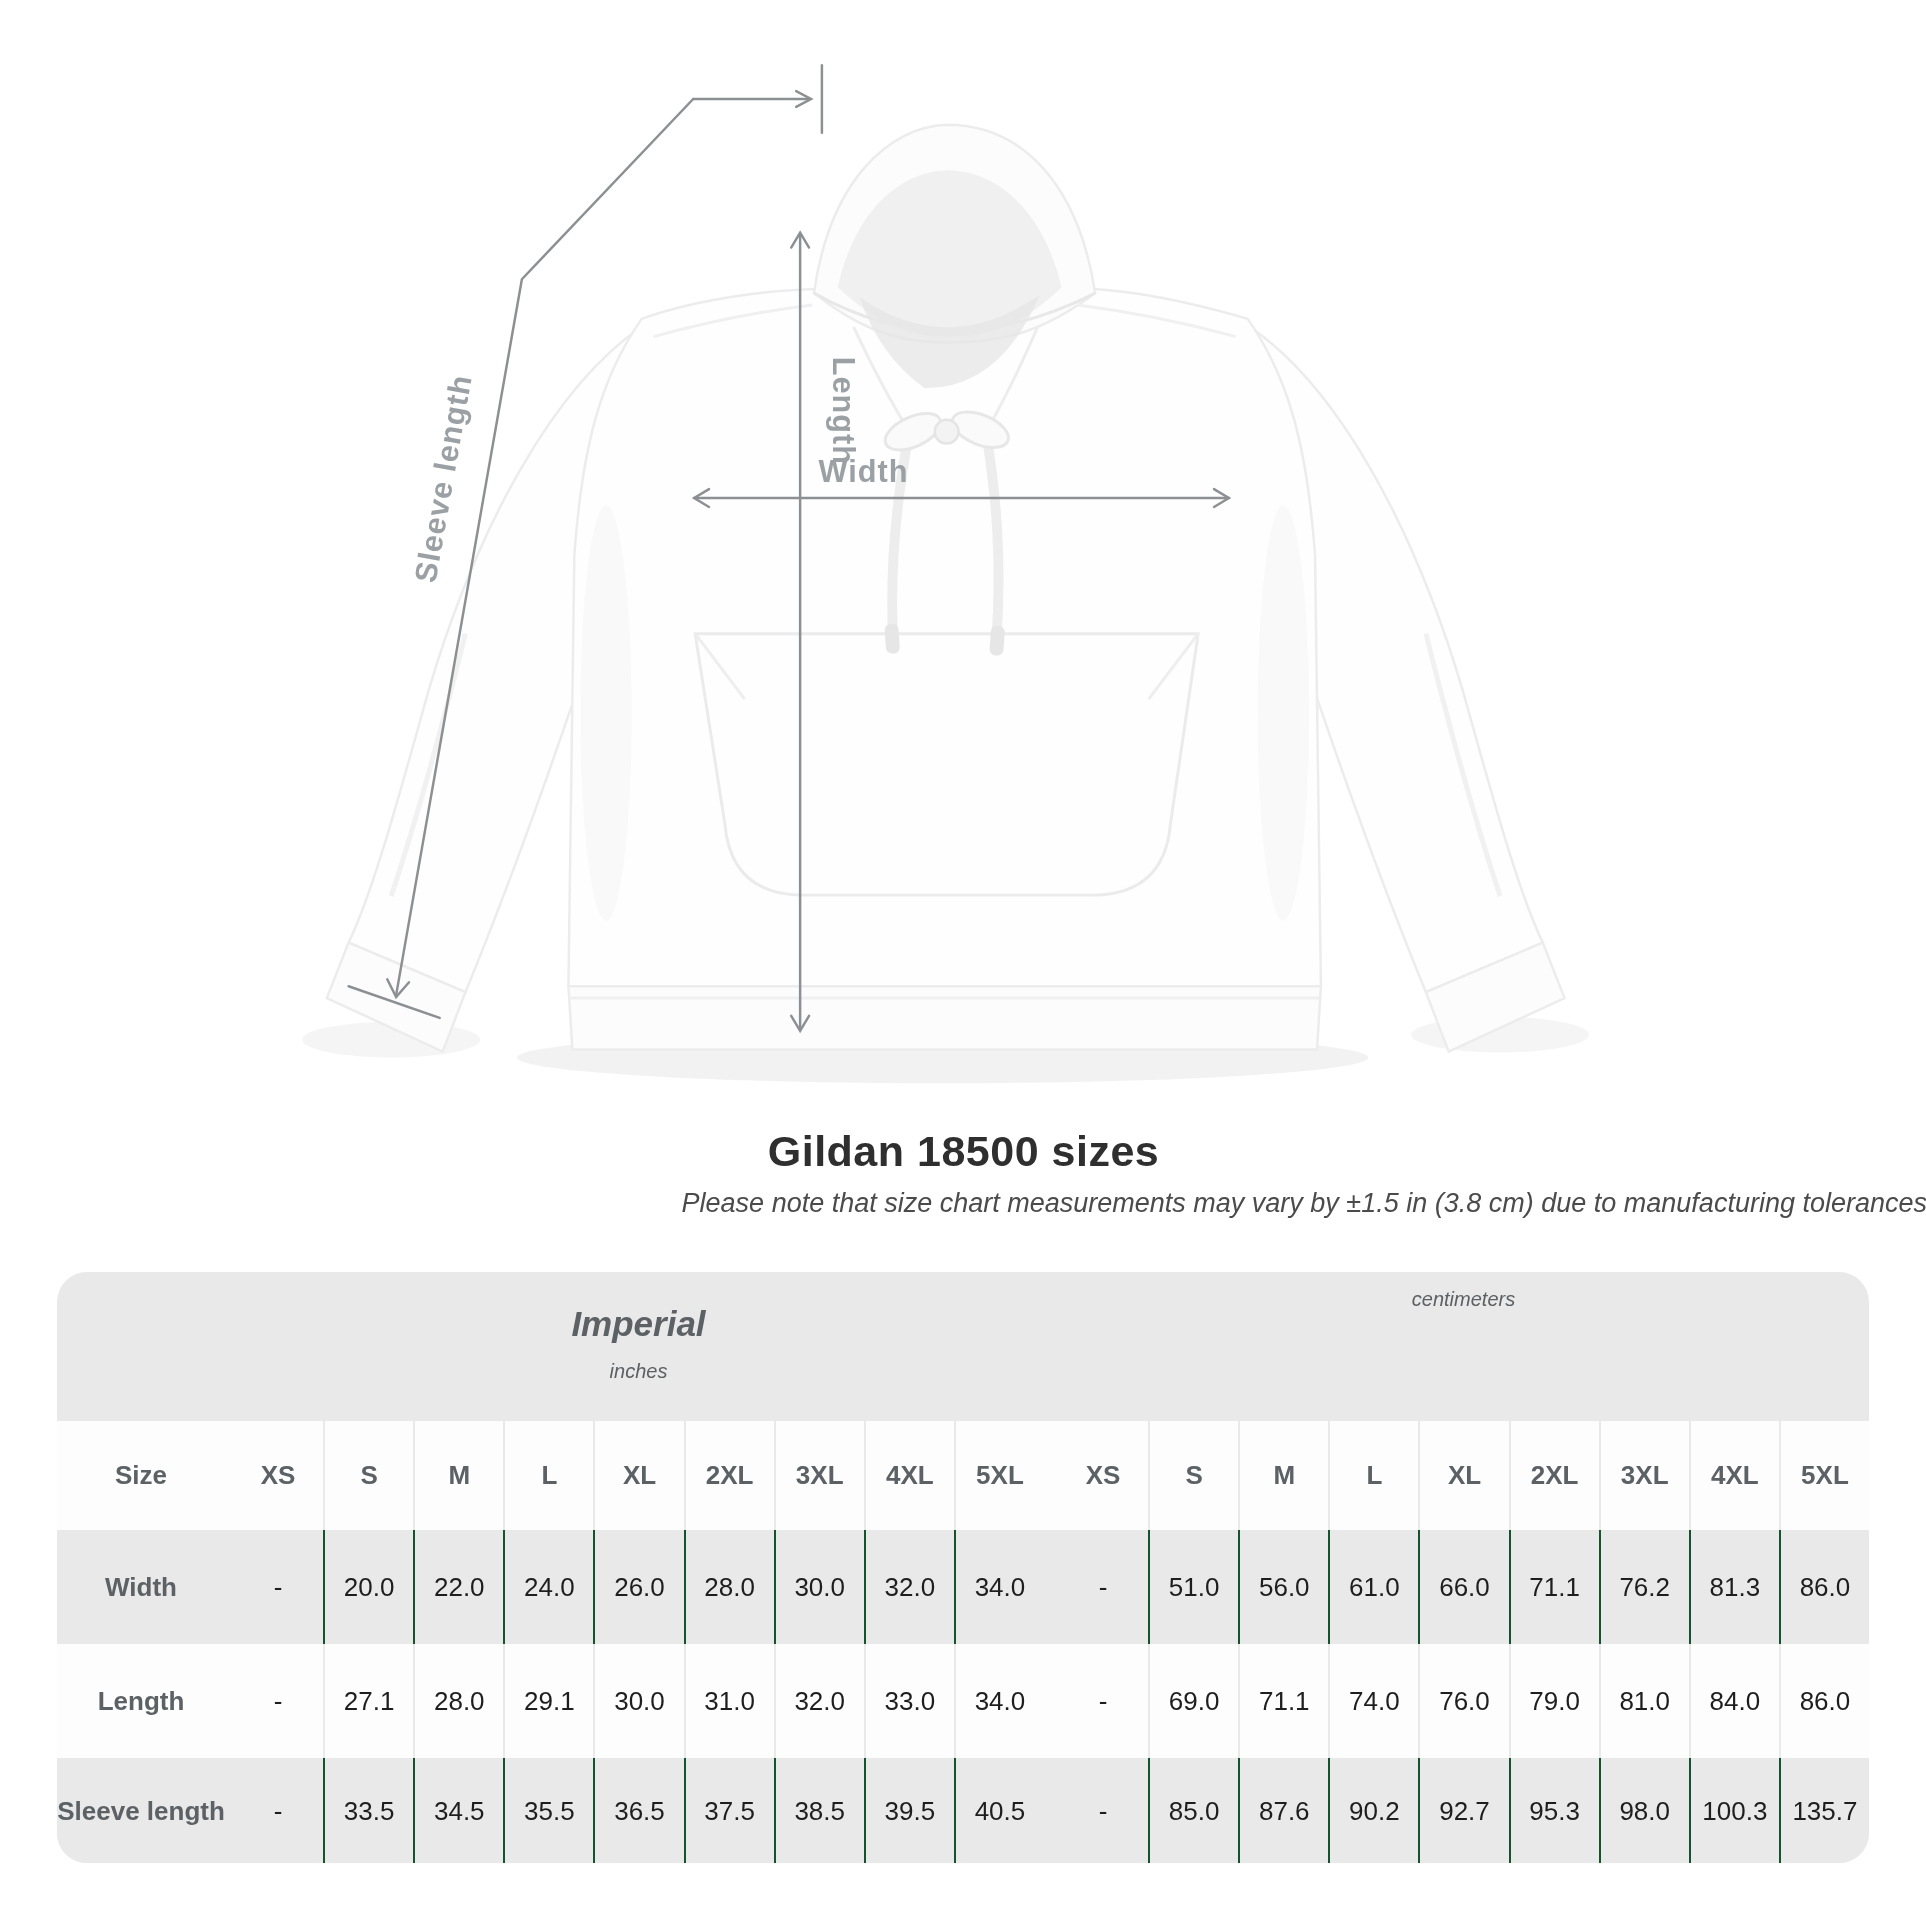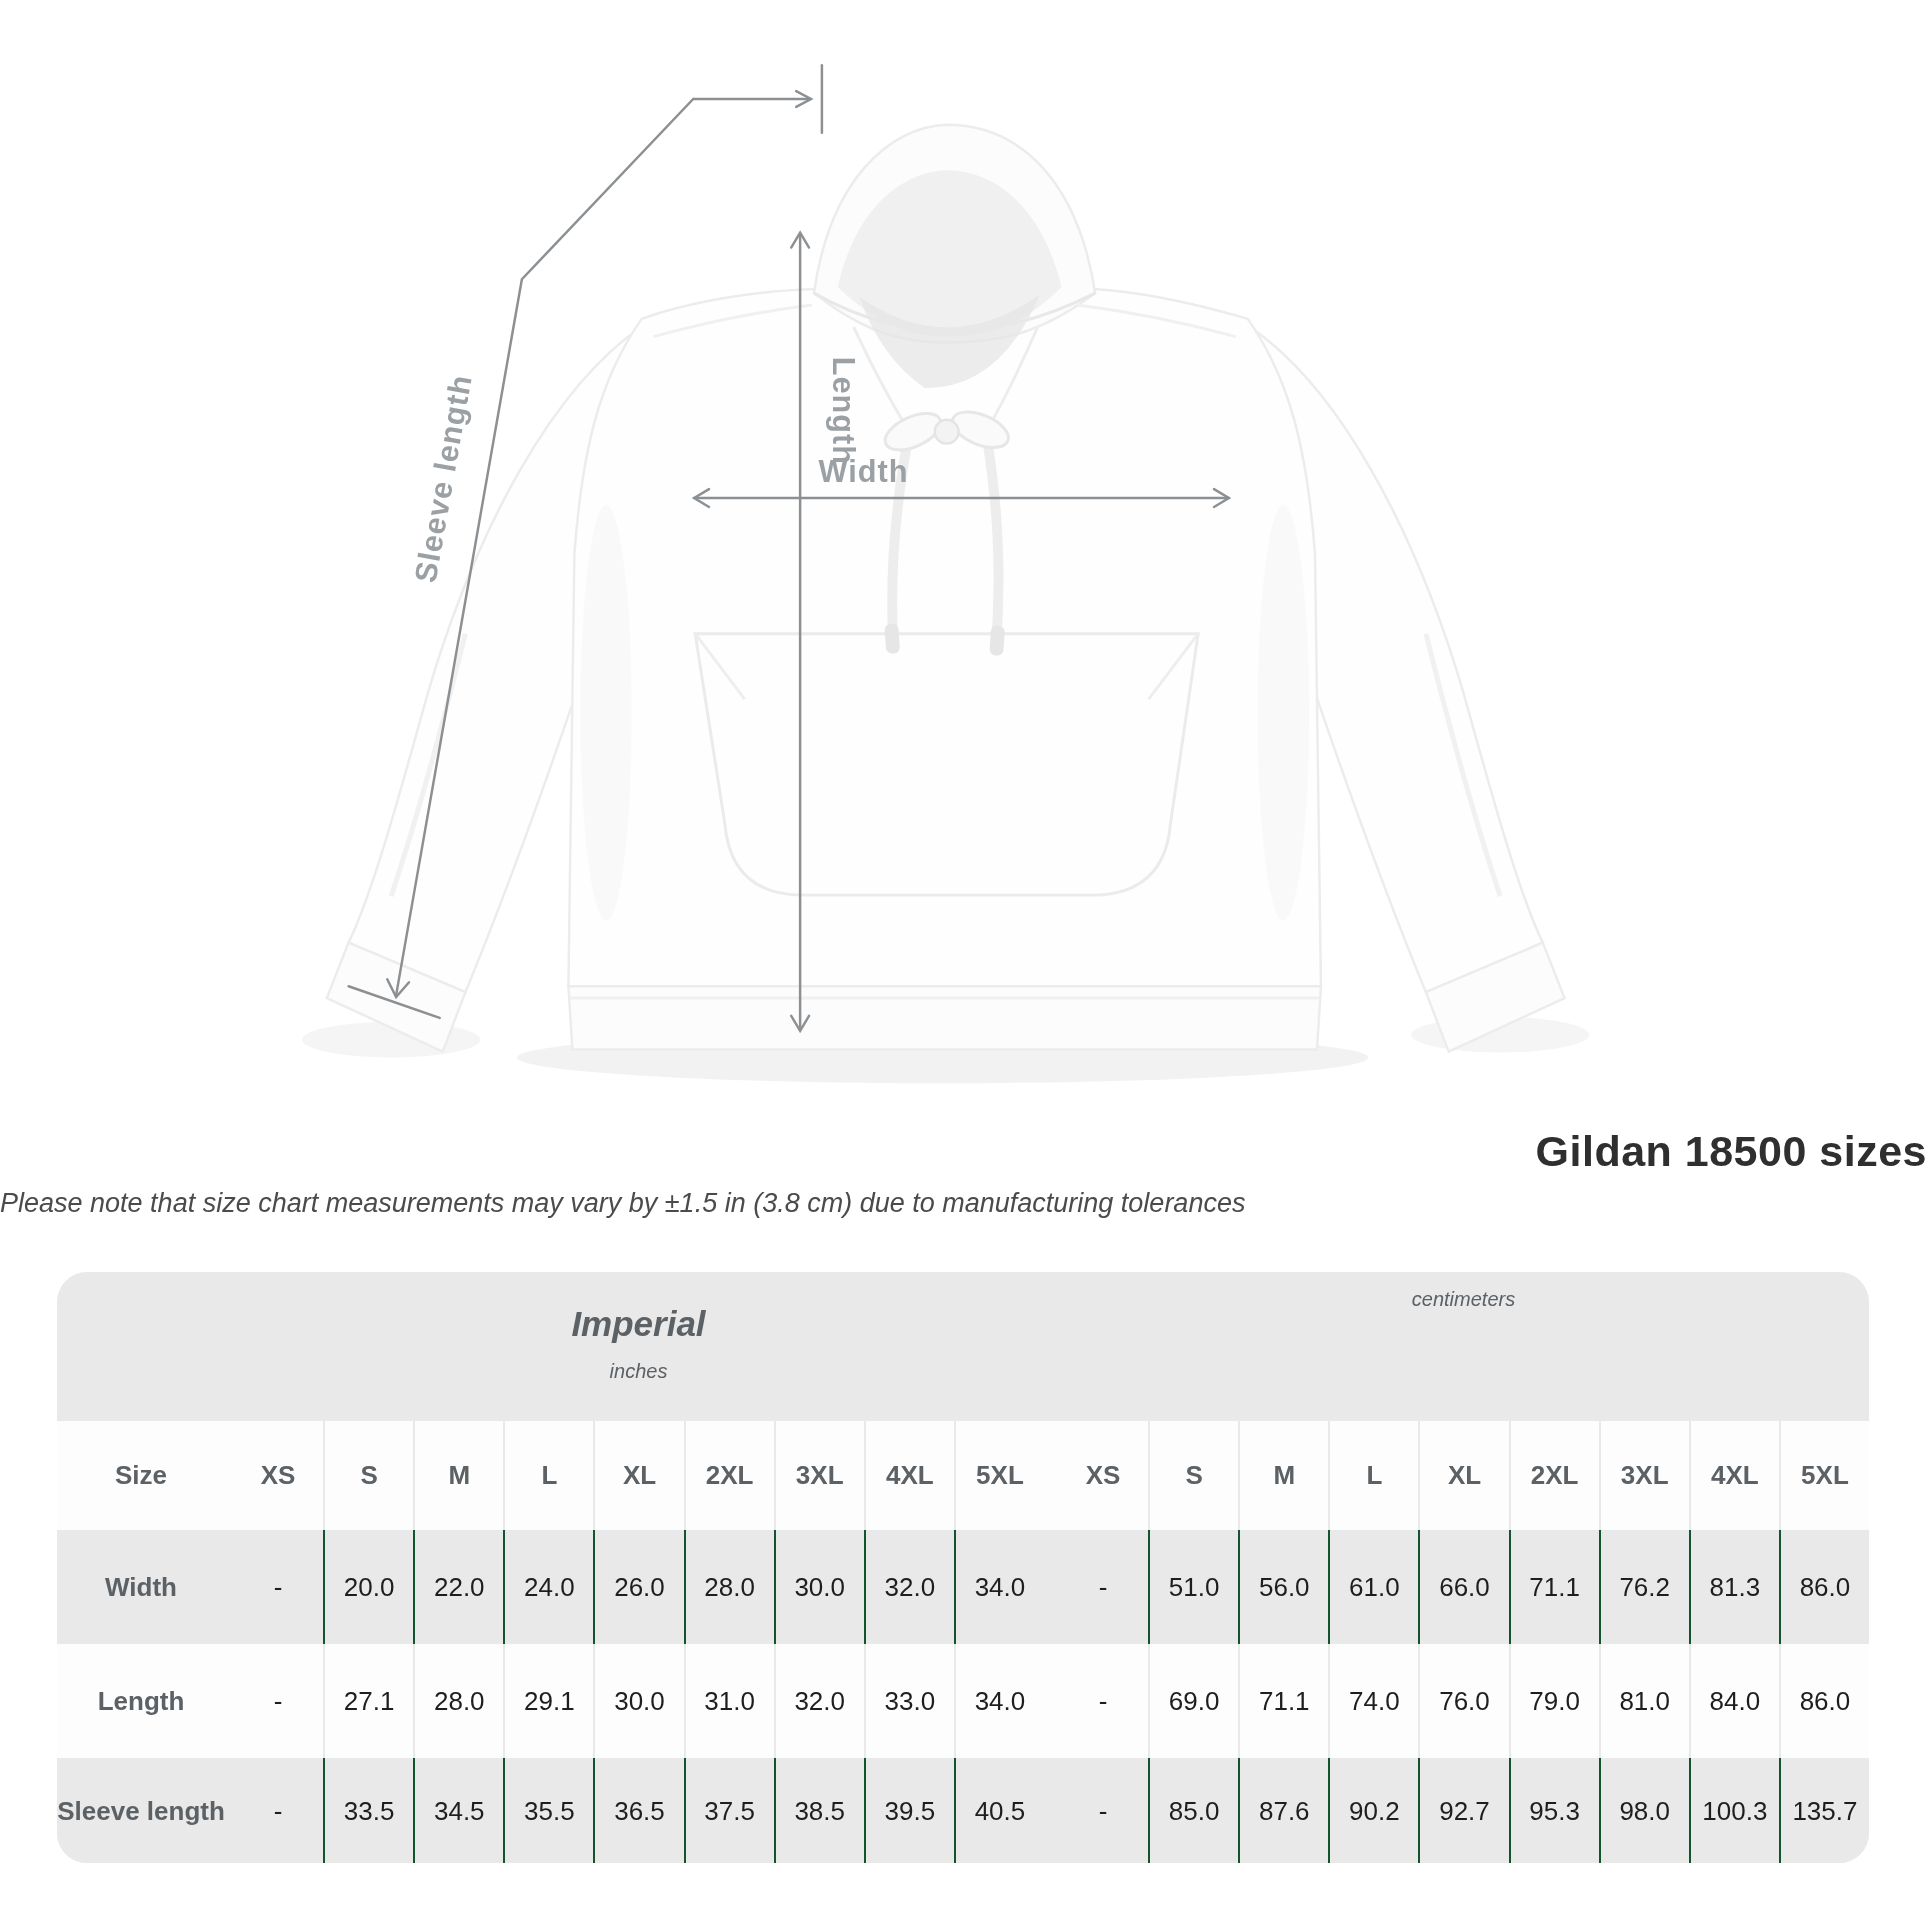--- a/index.html
+++ b/index.html
@@ -3,23 +3,23 @@
 <meta charset="utf-8">
 <style>
   html,body{margin:0;padding:0;background:#ffffff;}
   body{width:1927px;height:1927px;font-family:"Liberation Sans",sans-serif;position:relative;overflow:hidden;}
   .page{position:relative;width:1927px;height:1927px;background:#fff;}
 
   
   .figure{position:absolute;top:0;left:0;width:1927px;height:1109px;}
 
   
-  .title{position:absolute;top:1127px;left:0;width:1927px;text-align:right;
+  .title{position:absolute;top:1127px;left:0;width:1927px;text-align:center;
          font-size:43px;font-weight:bold;color:#2f2f2f;letter-spacing:0.5px;}
-  .note{position:absolute;top:1188px;left:0;width:1927px;text-align:left;
+  .note{position:absolute;top:1188px;left:0;width:1927px;text-align:right;
         font-size:27px;font-style:italic;color:#4b4b4b;}
 
   
   .size-table{position:absolute;top:1272px;left:57px;width:1812px;height:591px;
               background:#e9e9e9;border-radius:30px;overflow:hidden;}
   .unit-band{position:relative;height:149px;padding-left:8px;}
   .unit-group{position:absolute;top:0;height:149px;text-align:center;color:#5c6165;}
   .unit-group .u-name{margin-top:32px;font-size:35px;font-weight:bold;font-style:italic;}
   .unit-group .u-sub{margin-top:16px;font-size:20px;font-style:italic;}
   .ug-imperial{left:176px;width:811px;}

